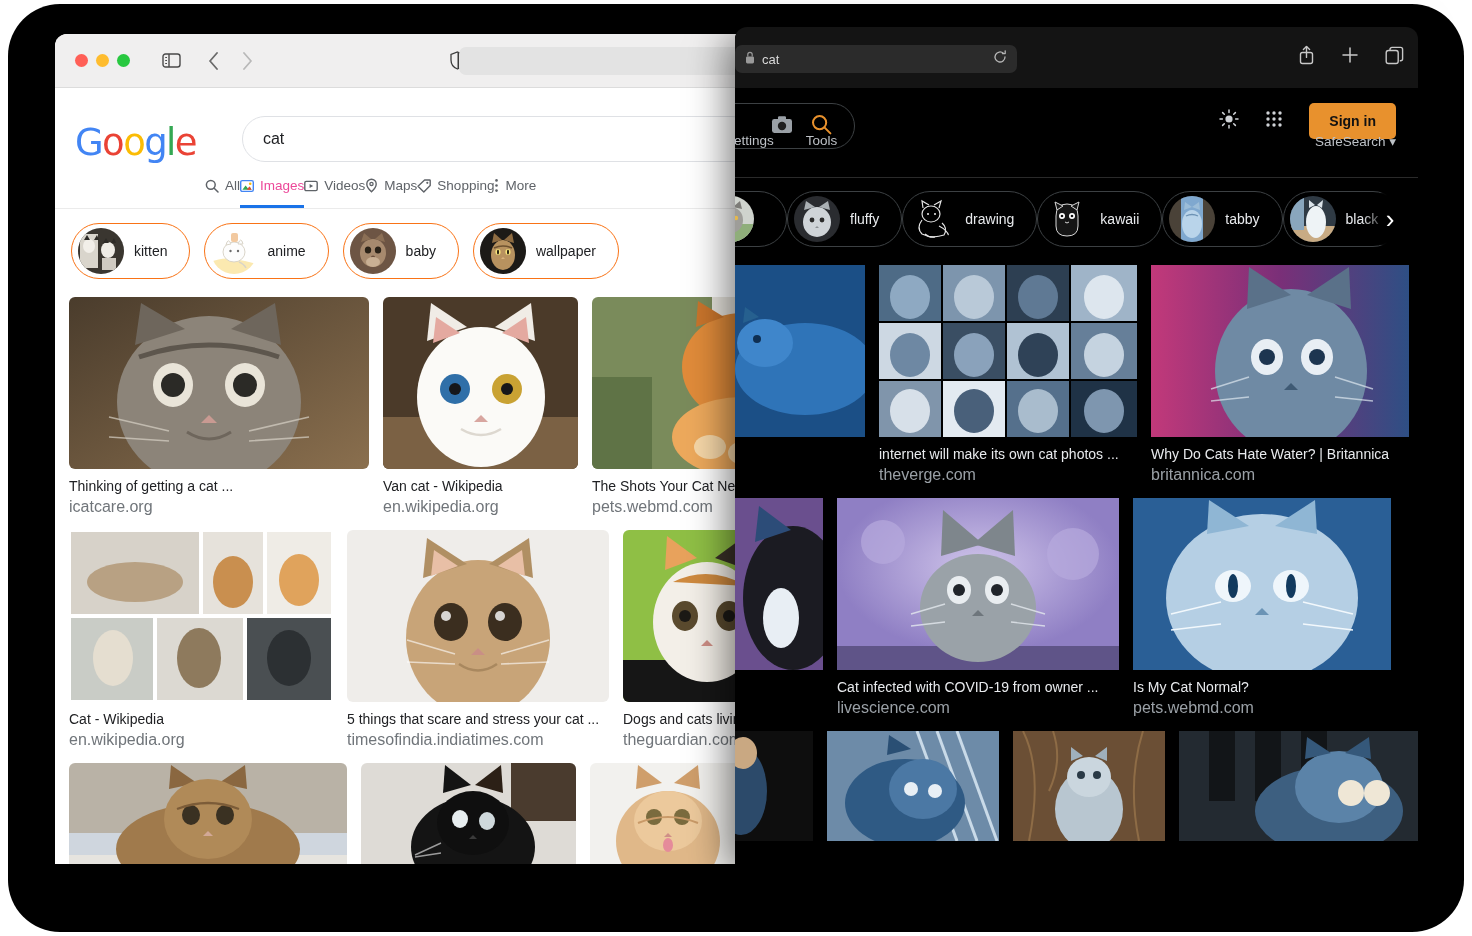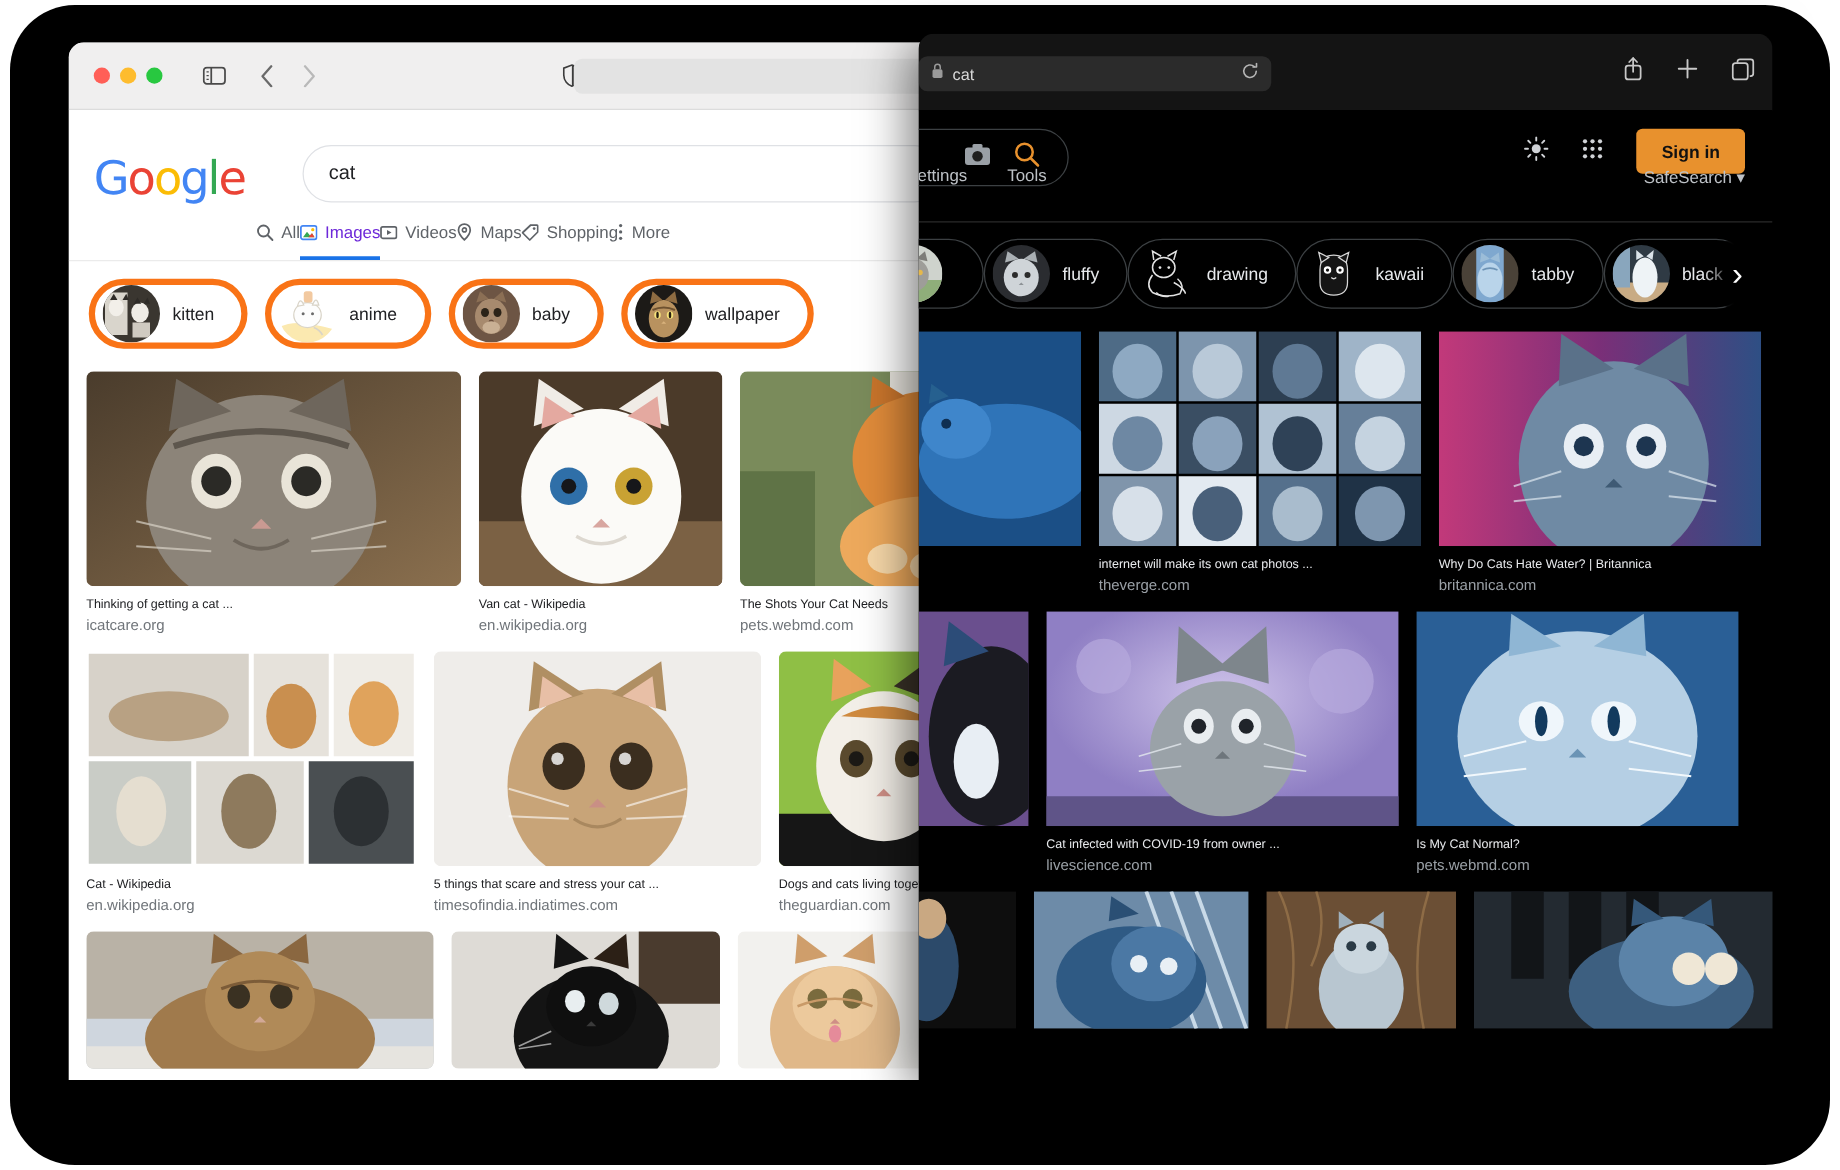--- a/index.html
+++ b/index.html
@@ -70,42 +70,42 @@
     border: 1px solid #dfe1e5; border-radius: 24px;
     display: flex; align-items: center; padding: 0 20px;
     font-size: 16px; color: #202124;
   }
   .gtabs { display:flex; margin: 16px 0 0 150px; align-items: flex-end; }
   .gtab {
     display:flex; align-items:center; gap: 6px;
     font-size: 13.5px; color: #5f6368; padding-bottom: 12px;
     border-bottom: 3px solid transparent; position: relative;
   }
-  .gtab.active { color: #6d28d9; border-bottom-color: #1a73e8; }
+  .gtab.active { color: #ec4899; border-bottom-color: #1a73e8; }
   .gtab svg { display:block; }
   .gdivider { height: 1px; background: #ebebeb; margin-top: 0; }
 
   
   .chips { display:flex; gap: 14px; padding: 14px 0 14px 16px; }
   .chip {
     display:flex; align-items:center; gap: 10px;
     height: 56px; padding: 0 22px 0 6px;
-    border: 5px solid #f97316; border-radius: 28px;
+    border: 1px solid #f97316; border-radius: 28px;
     background: #fff; flex: 0 0 auto;
   }
   .chip-thumb { width: 46px; height: 46px; border-radius: 50%; overflow:hidden; flex:0 0 auto; }
   .chip-label { font-size: 14px; color: #202124; white-space: nowrap; }
 
   
   .grid { padding: 4px 0 0 14px; }
   .grow { display:flex; gap: 14px; margin-bottom: 14px; align-items: flex-start; }
   .gcard { flex: 0 0 auto; }
   .gthumb { border-radius: 6px; overflow: hidden; display:block; }
-  .gtitle { font-size: 10px; color: #202124; margin-top: 9px; white-space: nowrap; }
-  .gsrc { font-size: 12px; color: #70757a; margin-top: 4px; white-space: nowrap; }
+  .gtitle { font-size: 14px; color: #202124; margin-top: 9px; white-space: nowrap; }
+  .gsrc { font-size: 16px; color: #70757a; margin-top: 4px; white-space: nowrap; }
 
   
   .win-dark {
     position: absolute; left: 735px; top: 27px;
     width: 683px; height: 837px;
     background: #000000;
     border-radius: 12px 12px 0 0;
     overflow: hidden;
     box-shadow: -6px 8px 40px rgba(0,0,0,.55);
   }

